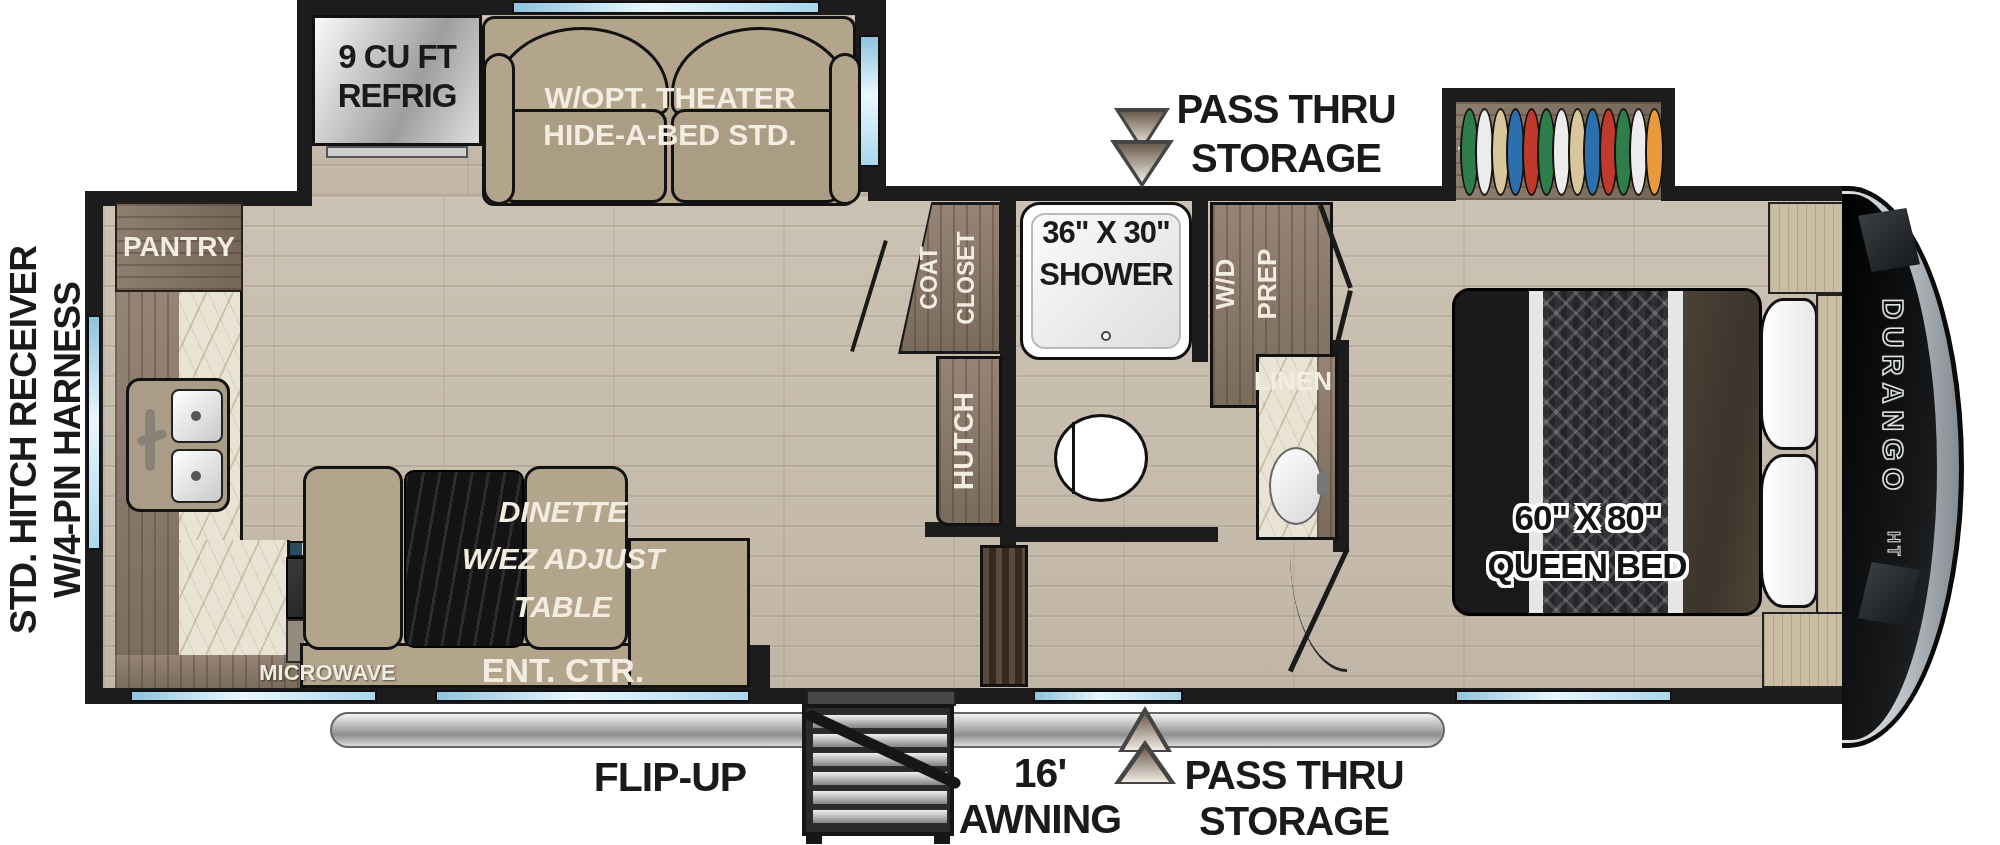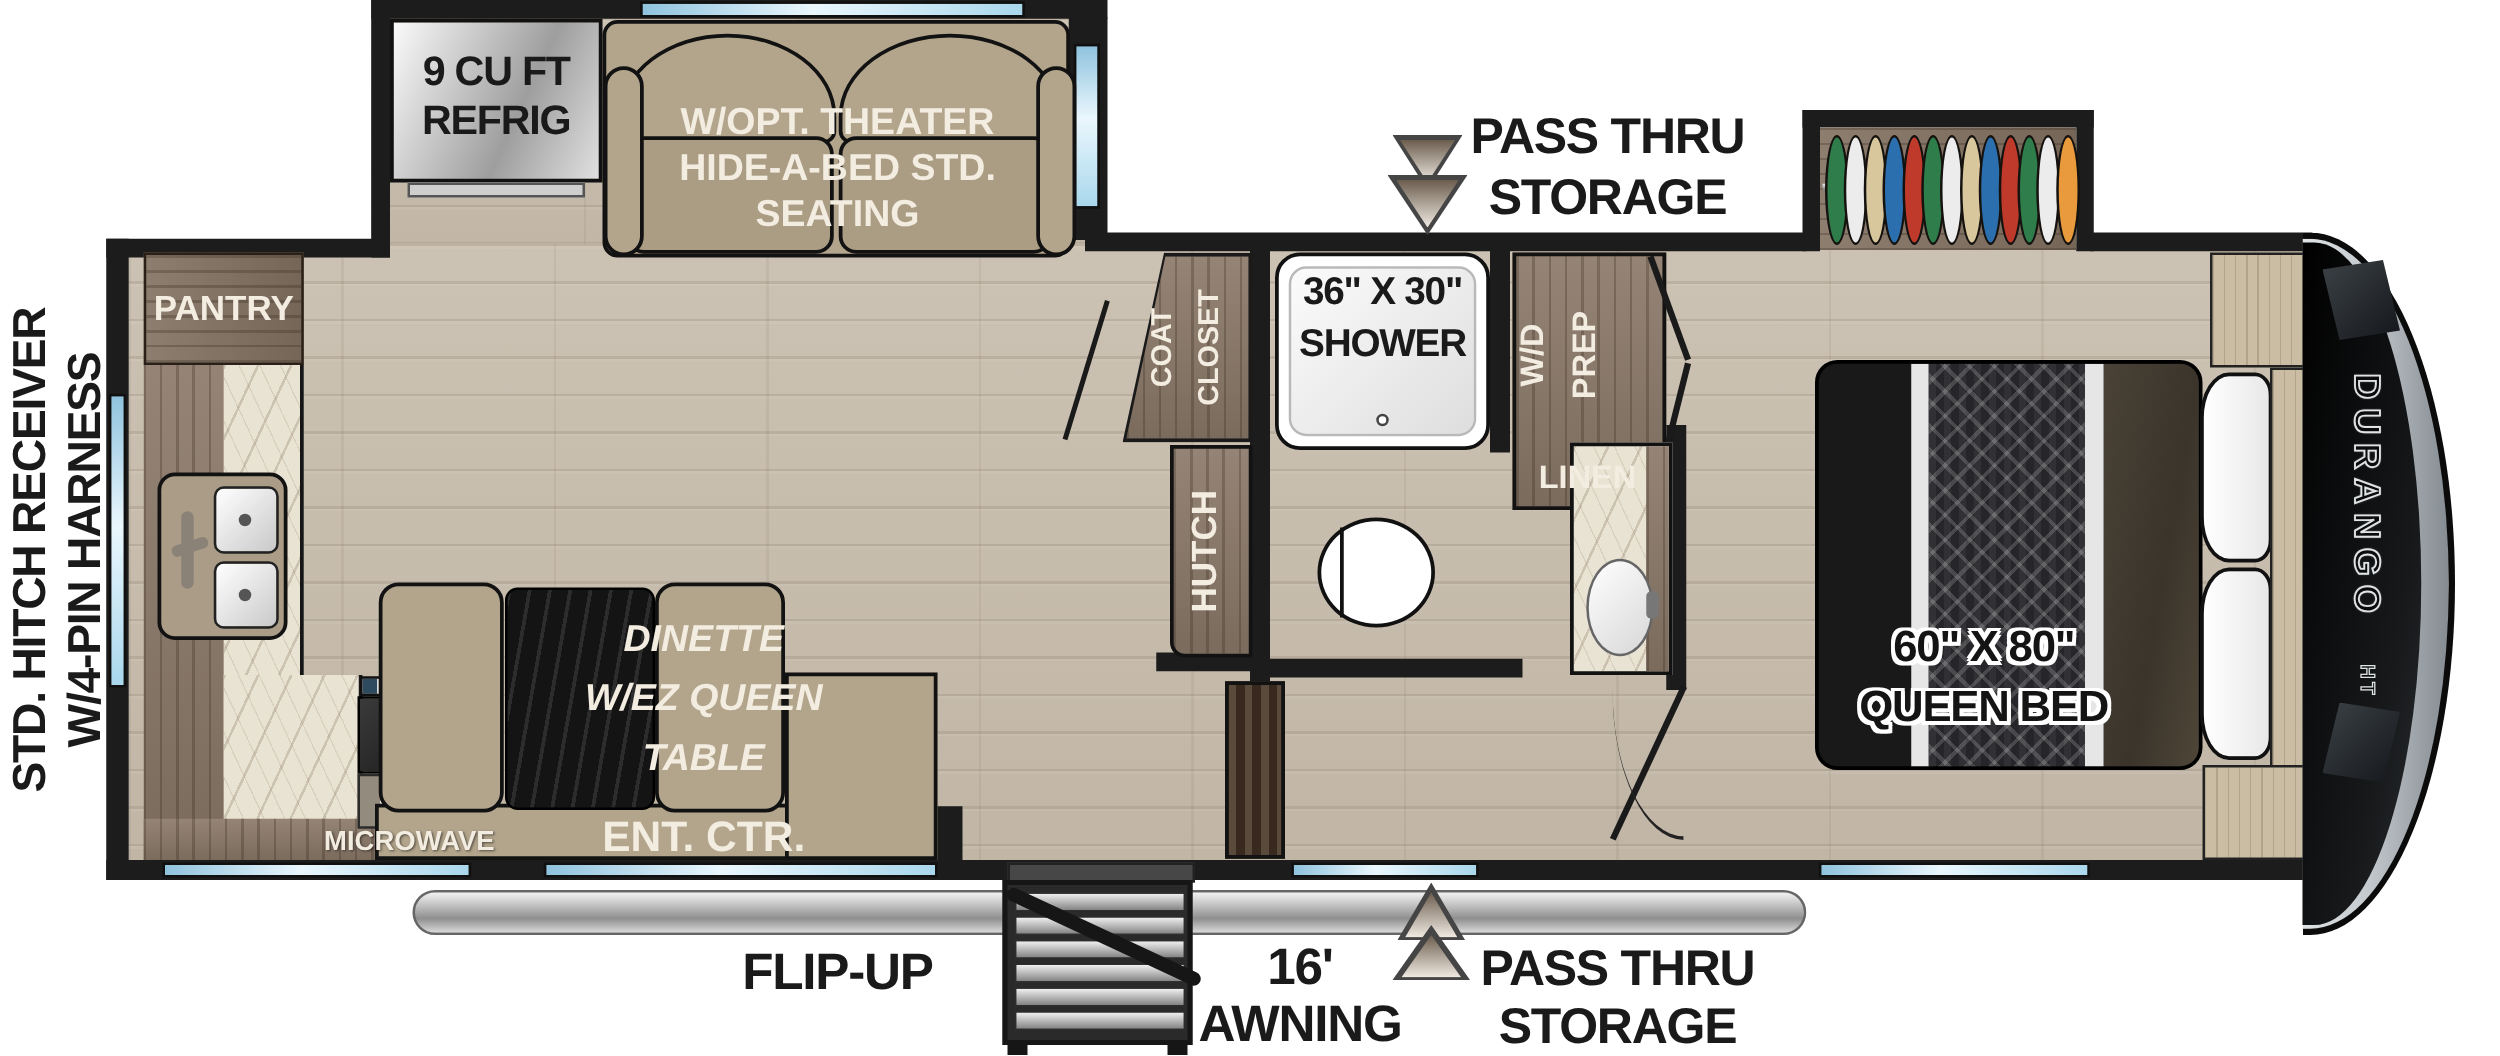--- a/index.html
+++ b/index.html
@@ -208,21 +208,20 @@
   </div>
 
   <div class="lbl" style="left:312px;top:38px;width:170px;font-size:33px;line-height:1.18;">
     <div>9 CU FT</div>
     <div>REFRIG</div>
   </div>
 
   <div class="lbl lblw" style="left:520px;top:80px;width:300px;font-size:30px;line-height:1.23;">
     <div>W/OPT. THEATER</div>
     <div>HIDE-A-BED STD.</div>
-    <div>SEATING</div>
   </div>
 
   <div class="lbl lblw" style="left:115px;top:230px;width:128px;font-size:28px;">PANTRY</div>
 
   <div class="lbl" style="left:1156px;top:85px;width:260px;font-size:40px;line-height:1.22;">
     <div>PASS THRU</div>
     <div>STORAGE</div>
   </div>
 
   <div class="lbl lblw" style="left:887px;top:237px;width:130px;height:82px;font-size:23px;line-height:1.6;transform:rotate(-90deg);">
@@ -232,27 +231,27 @@
 
   <div class="lbl" style="left:1026px;top:212px;width:160px;font-size:31px;line-height:1.35;">
     <div>36" X 30"</div>
     <div>SHOWER</div>
   </div>
 
   <div class="lbl lblw" style="left:1174px;top:240px;width:150px;height:88px;font-size:26px;line-height:1.6;transform:rotate(-90deg);">
     <div>W/D</div>
     <div>PREP</div>
   </div>
-  <div class="lbl lblw" style="left:1208px;top:366px;width:124px;font-size:26px;">LINEN</div>
+  <div class="lbl lblw" style="left:1208px;top:366px;width:124px;font-size:26px;text-align:right;">LINEN</div>
 
   <div class="lbl lblw" style="left:893px;top:420px;width:150px;height:42px;font-size:28px;transform:rotate(-90deg);">HUTCH</div>
 
   <div class="lbl lblw" style="left:428px;top:488px;width:270px;font-size:30px;line-height:1.58;font-style:italic;">
     <div>DINETTE</div>
-    <div>W/EZ QUEEN</div>
+    <div>W/EZ ADJUST</div>
     <div>TABLE</div>
   </div>
   <div class="lbl lblw" style="left:468px;top:650px;width:190px;font-size:34px;">ENT. CTR.</div>
   <div class="lbl lblw" style="left:205px;top:660px;width:245px;font-size:22px;text-shadow:1px 1px 2px rgba(0,0,0,.55);">MICROWAVE</div>
 
   <div class="lbl outline-white" style="left:1437px;top:494px;width:300px;font-size:35px;line-height:1.38;">
     <div>60" X 80"</div>
     <div>QUEEN BED</div>
   </div>
 

